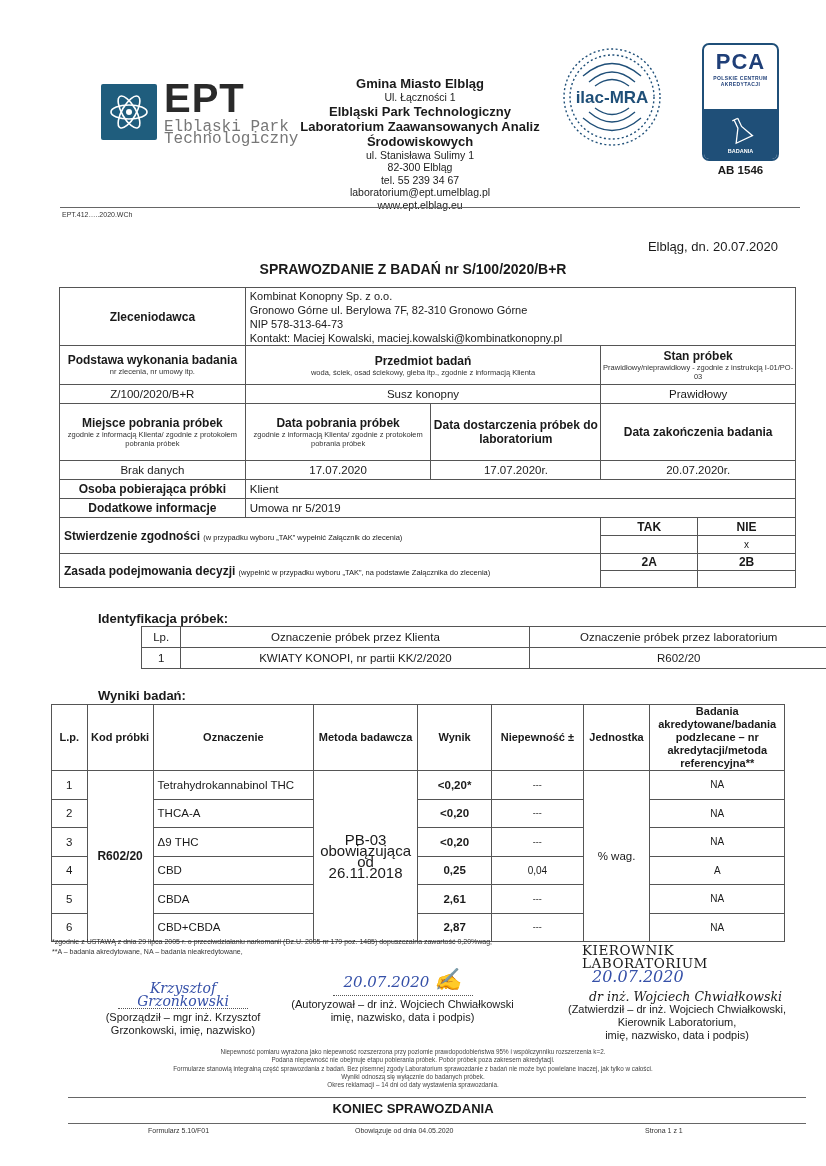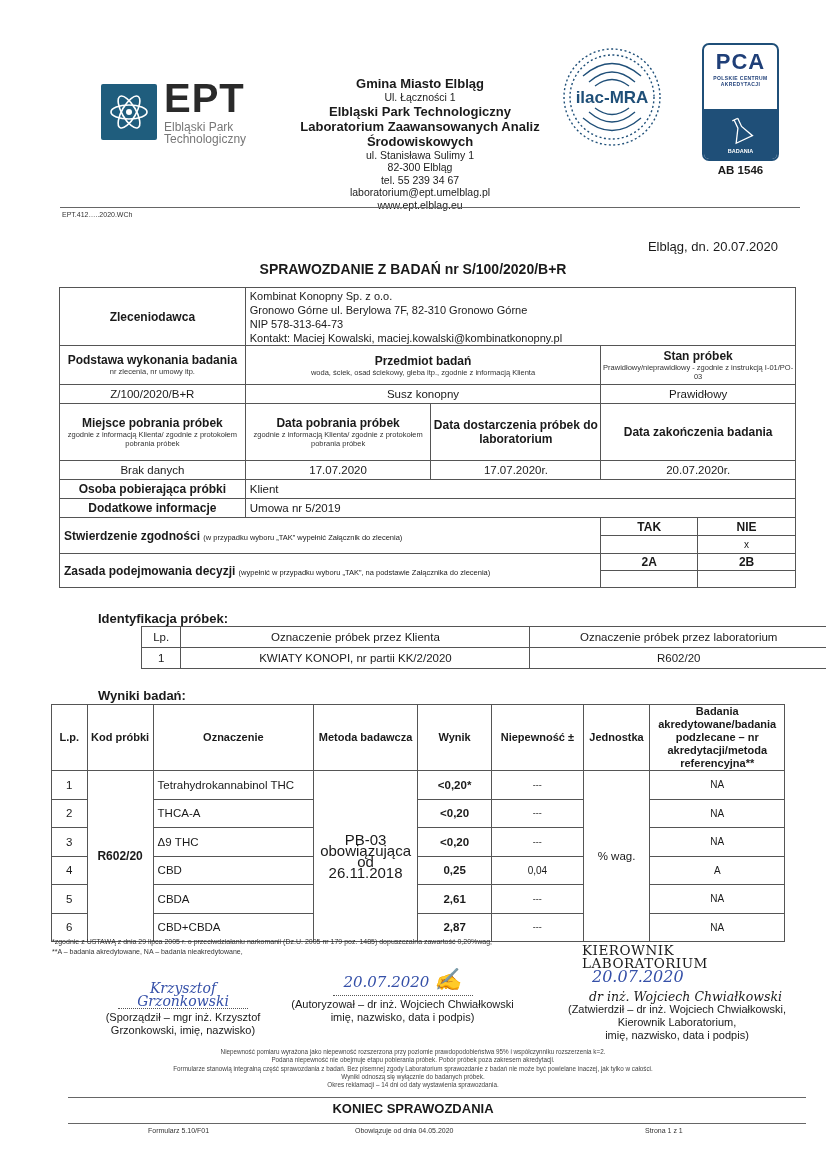--- a/index.html
+++ b/index.html
@@ -3,21 +3,21 @@
 <meta charset="utf-8">
 <style>
   * { box-sizing: border-box; margin: 0; padding: 0; }
   html, body { width: 826px; height: 1166px; background: #ffffff; overflow: hidden; }
   body { font-family: "Liberation Sans", sans-serif; color: #1a1a1a; position: relative; }
   .abs { position: absolute; }
 
   
   .ept-logo { left: 101px; top: 84px; width: 56px; height: 56px; background: #1f5d7d; border-radius: 2px; display: flex; align-items: center; justify-content: center; }
   .ept-text { left: 164px; top: 78px; font-size: 40px; font-weight: bold; color: #2a2a2a; letter-spacing: 1px; line-height: 40px; }
-  .ept-sub { left: 164px; top: 121px; font-size: 12px; color: #777; line-height: 12px; }
+  .ept-sub { left: 164px; top: 121px; font-size: 16px; color: #777; line-height: 12px; font-family: Liberation Mono, monospace; }
   .org { left: 290px; top: 40px; width: 260px; text-align: center; font-size: 10.5px; line-height: 12.6px; margin-top: 36px; }
   .org .b { font-weight: bold; font-size: 13px; line-height: 15px; }
   .ilac { left: 561px; top: 46px; width: 102px; height: 102px; }
   .pca { left: 702px; top: 43px; width: 77px; height: 118px; border: 2px solid #1f4f78; border-radius: 7px; overflow: hidden; background: #fff; }
   .pca-top { height: 60px; text-align: center; }
   .pca-title { font-size: 22px; font-weight: bold; color: #1f3f78; margin-top: 4px; letter-spacing: 1px; }
   .pca-small { font-size: 5px; font-weight: bold; color: #1f3f78; line-height: 6px; letter-spacing: 0.4px; }
   .pca-bottom { background: #1f4f78; height: 56px; text-align: center; color: #fff; font-size: 5.5px; font-weight: bold; }
   .ab { left: 702px; top: 164px; width: 77px; text-align: center; font-size: 11.5px; font-weight: bold; }
   .hline { height: 1px; background: #666; }

